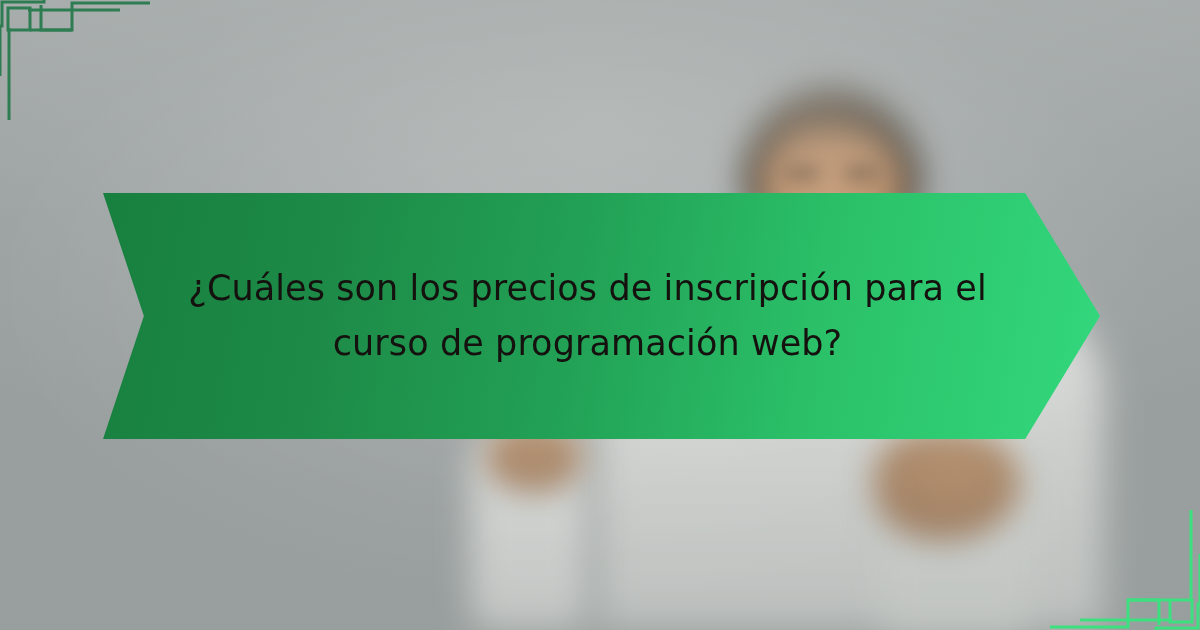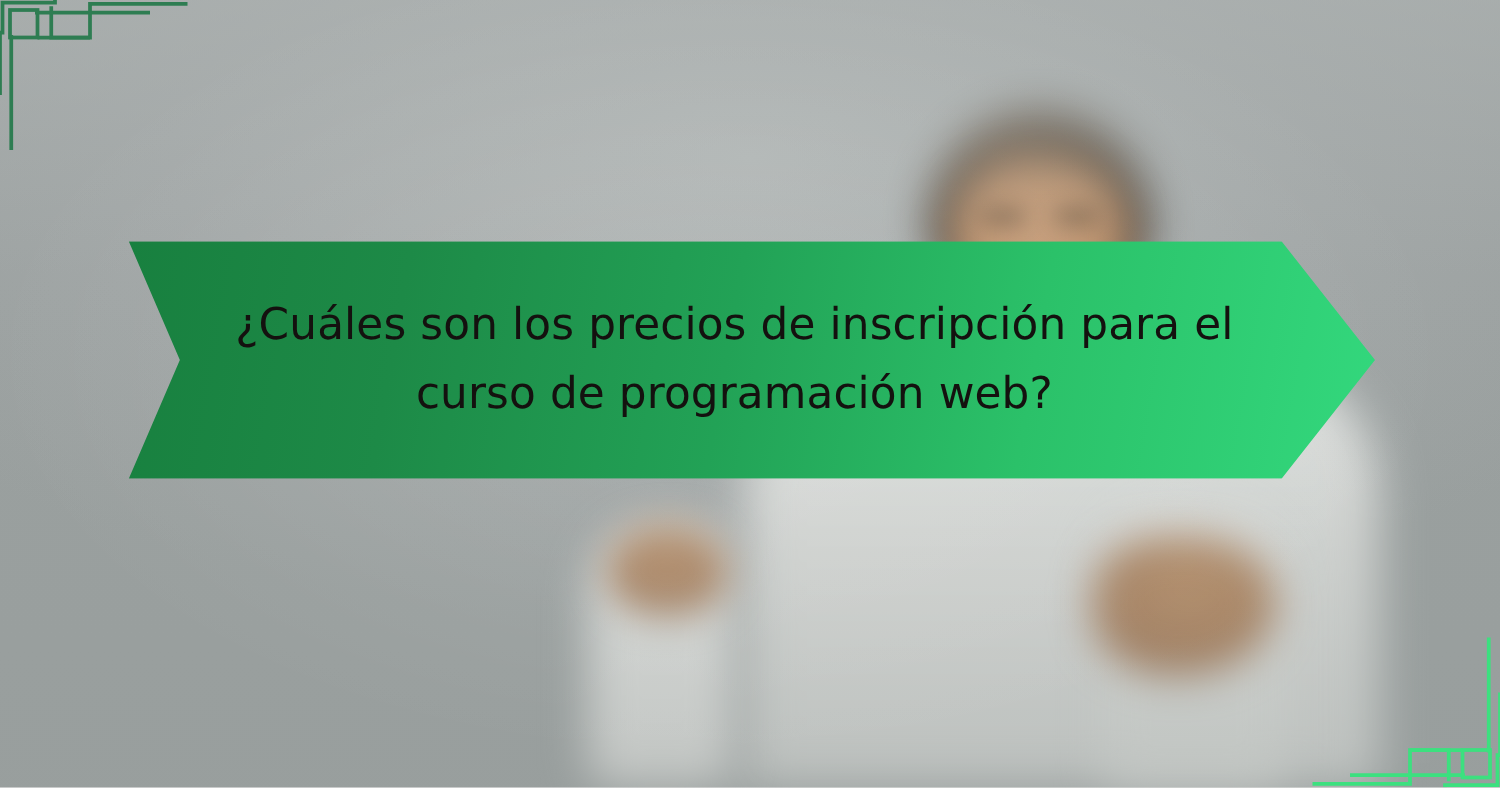--- a/index.html
+++ b/index.html
@@ -160,21 +160,21 @@
   }
   .corner-tl { left: 0; top: 0; width: 170px; height: 170px; }
   .corner-br { right: 0; bottom: 0; width: 170px; height: 170px; }
 
   
   .ribbon {
     position: absolute;
     left: 103px;
     top: 193px;
     width: 997px;
-    height: 190px;
+    height: 246px;
     background: linear-gradient(100deg, #18803f 0%, #1d8a47 22%, #22a256 48%, #2bc169 72%, #33d87d 100%);
     -webkit-clip-path: polygon(0 0, 100% 0, 100% 42%, 100% 50%, 100% 58%, 100% 100%, 0 100%, 4.1% 50%);
     clip-path: polygon(
       0% 0%,
       92.5% 0%,
       100% 50%,
       92.5% 100%,
       0% 100%,
       4.1% 50%
     );

